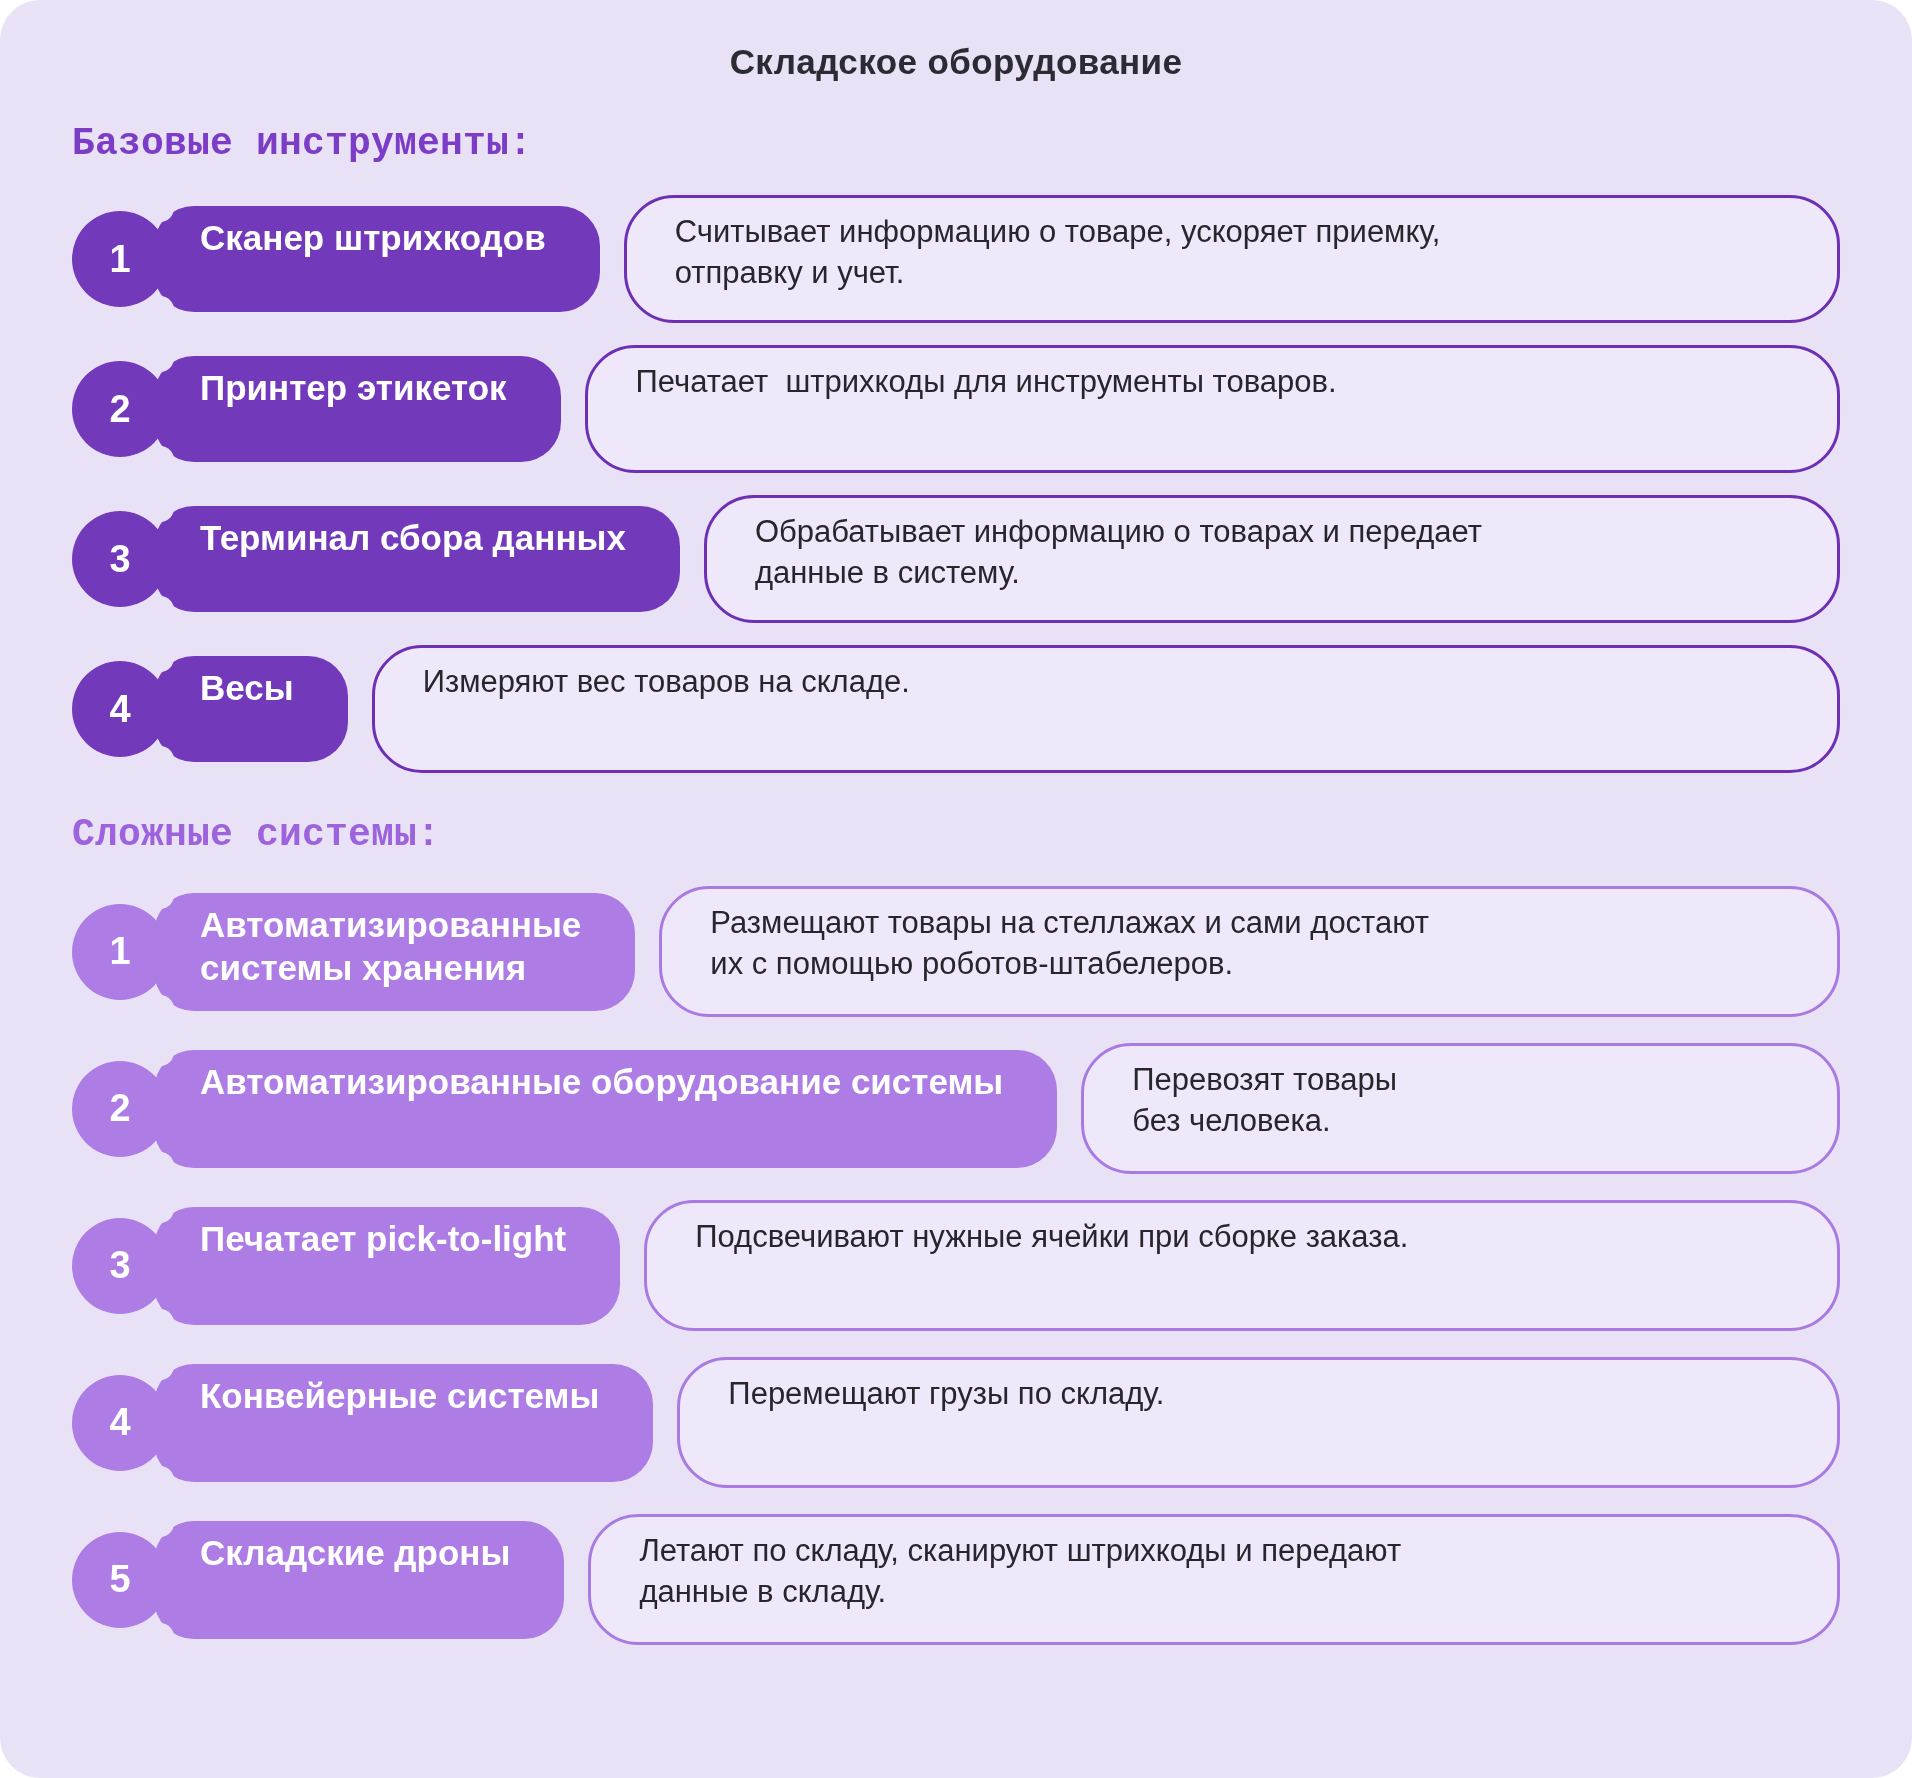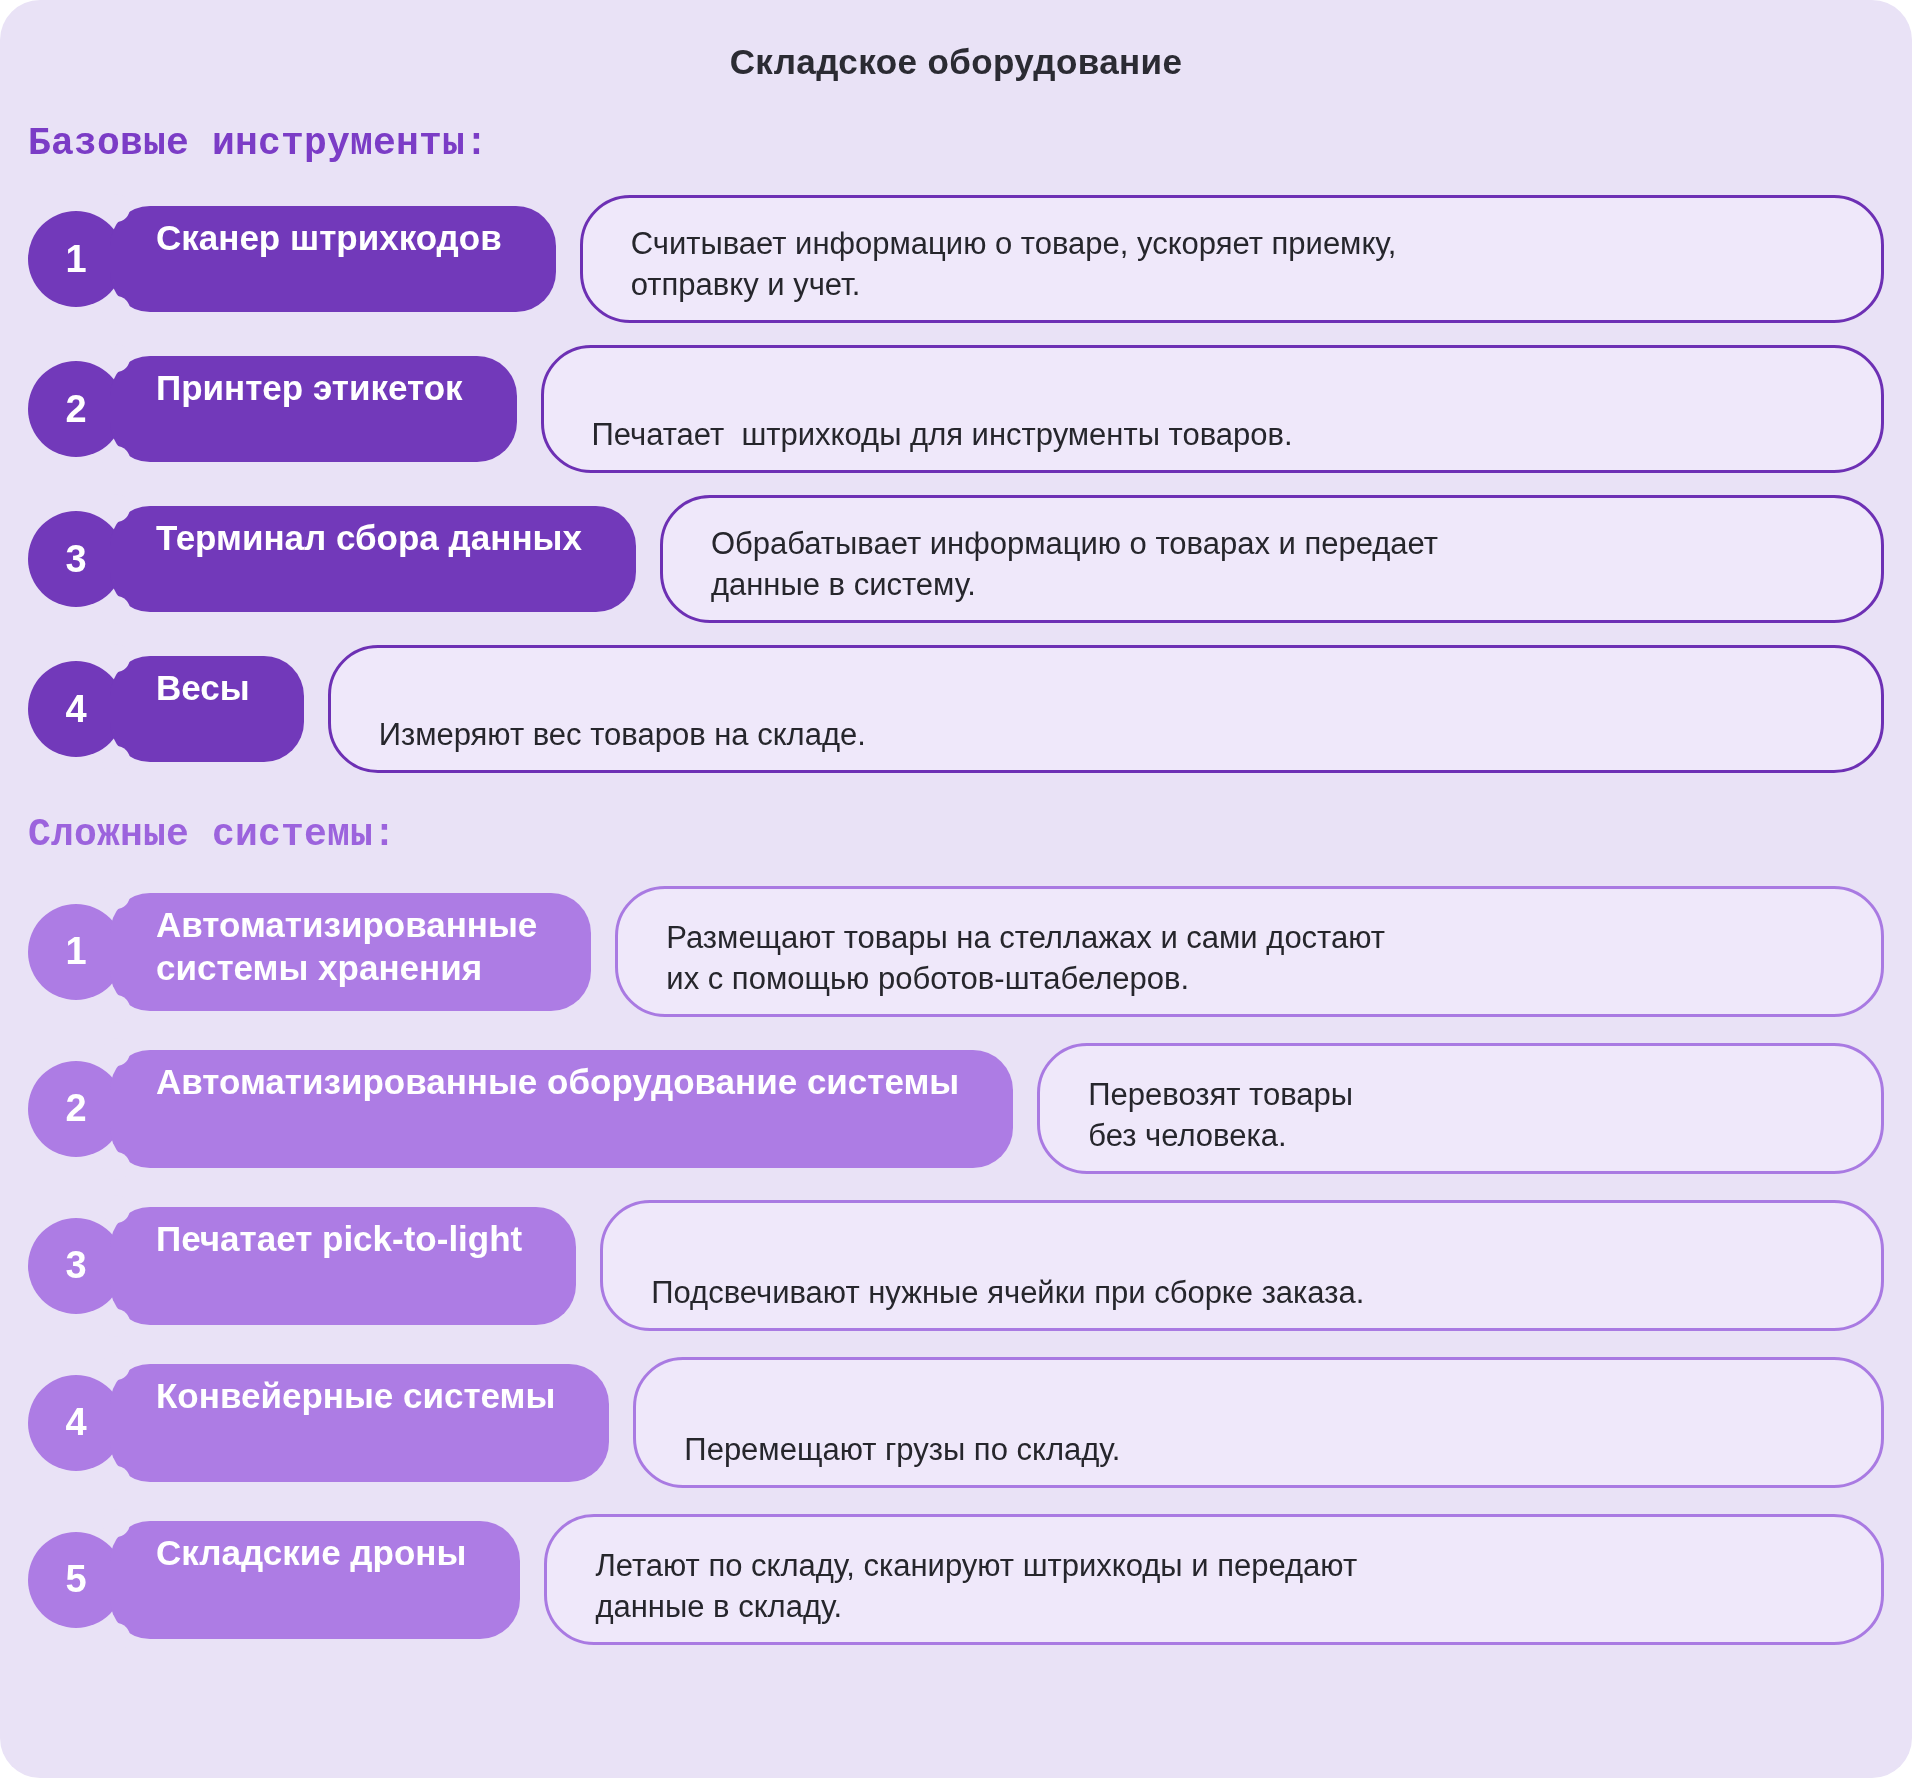--- a/index.html
+++ b/index.html
@@ -13,21 +13,21 @@
   html,body{margin:0;padding:0;}
   body{
     width:1912px;height:1778px;position:relative;
     background:var(--page-bg);
     font-family:"Liberation Sans","DejaVu Sans",sans-serif;
   }
   .panel{
     position:absolute;inset:0;
     background:var(--panel-bg);
     border-radius:40px;
-    padding:0 28px;
+    padding:0 72px;
     overflow:hidden;
   }
   .title{
     margin:42px 0 0 0;
     text-align:center;
     font-size:35px;font-weight:700;
     letter-spacing:.4px;
     color:var(--title-color);
   }
   .section{margin-top:40px;}
@@ -77,21 +77,21 @@
     background:var(--pill,#7239BA);
     color:#ffffff;font-weight:700;font-size:35px;line-height:1.25;
   }
   .pill span{white-space:pre-wrap;}
   .desc{
     flex:1;align-self:stretch;
     margin-left:24px;
     border:3px solid var(--border,#6D30B4);
     border-radius:50px;
     background:var(--desc-fill);
-    display:flex;align-items:flex-end;
+    display:flex;align-items:flex-start;
     padding:14px 48px;
   }
   .desc p{
     margin:0;
     font-size:31px;line-height:1.32;
     color:var(--desc-text);
     white-space:pre-wrap;
   }
 </style>
 </head>

